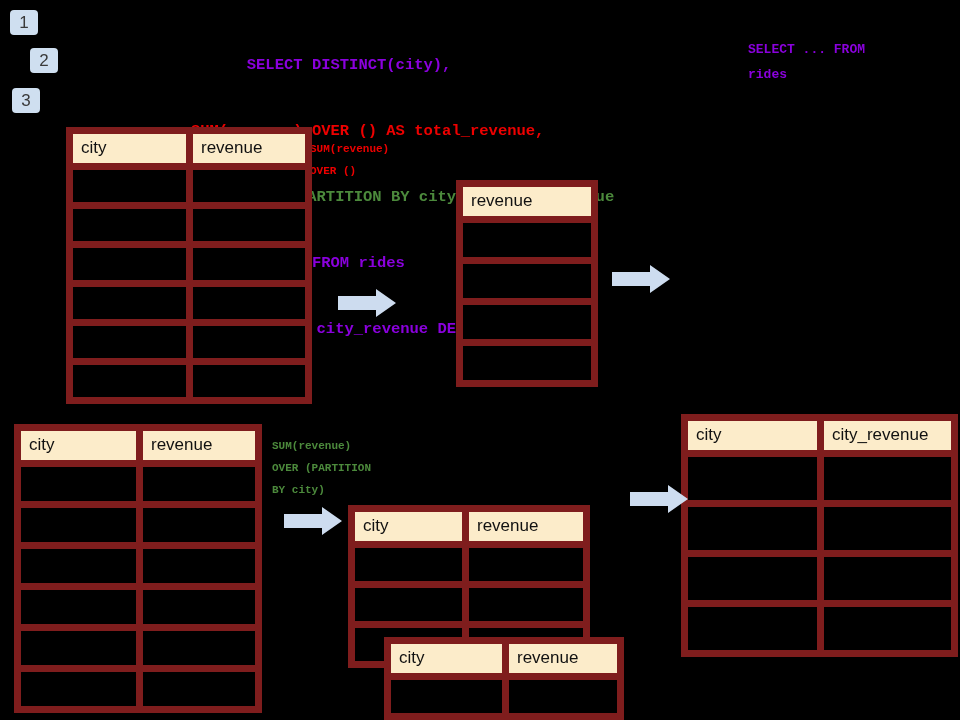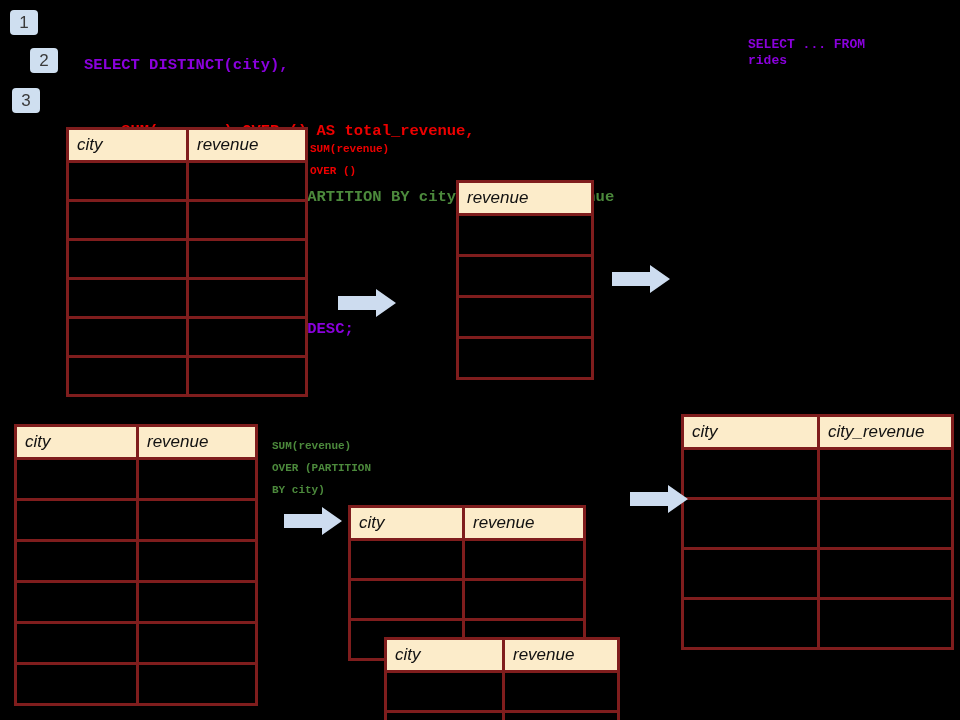--- a/index.html
+++ b/index.html
@@ -38,33 +38,33 @@
   .sql {
     position: absolute;
     left: 84px;
     top: 10px;
     font-family: "Liberation Mono", "DejaVu Sans Mono", monospace;
     font-size: 15.5px;
     font-weight: bold;
     line-height: 22px;
     white-space: pre;
   }
-  .sql .ln { display: block; }
+  .sql .ln { display: block; text-align: center; }
   .c-purple { color: #8a00dd; }
   .c-red    { color: #ee0000; }
   .c-green  { color: #4c8a3c; }
 
   .sql-side {
     position: absolute;
     left: 748px;
     top: 37px;
     font-family: "Liberation Mono", "DejaVu Sans Mono", monospace;
     font-size: 13px;
     font-weight: bold;
-    line-height: 16px;
+    line-height: 25px;
     color: #8a00dd;
     white-space: pre;
   }
 
   
   .annot {
     position: absolute;
     font-family: "Liberation Mono", "DejaVu Sans Mono", monospace;
     font-size: 11px;
     font-weight: bold;
@@ -75,24 +75,23 @@
   #annot-part  { left: 272px; top: 435px; color: #4c8a3c; }
 
   
   .tbl {
     position: absolute;
     border-collapse: collapse;
     table-layout: fixed;
     background: #000;
   }
   .tbl th, .tbl td {
-    border: 3px solid #7f1d1d;
+    border: 7px solid #7f1d1d;
     padding: 0;
     margin: 9px;
-    font-style: italic;
   }
   .tbl th {
     background: #fcecca;
     color: #111111;
     font-family: "Liberation Sans", sans-serif;
     font-size: 17px;
     font-weight: normal;
     text-align: left;
     padding: 4px 0 5px 8px;
     height: 33px;

